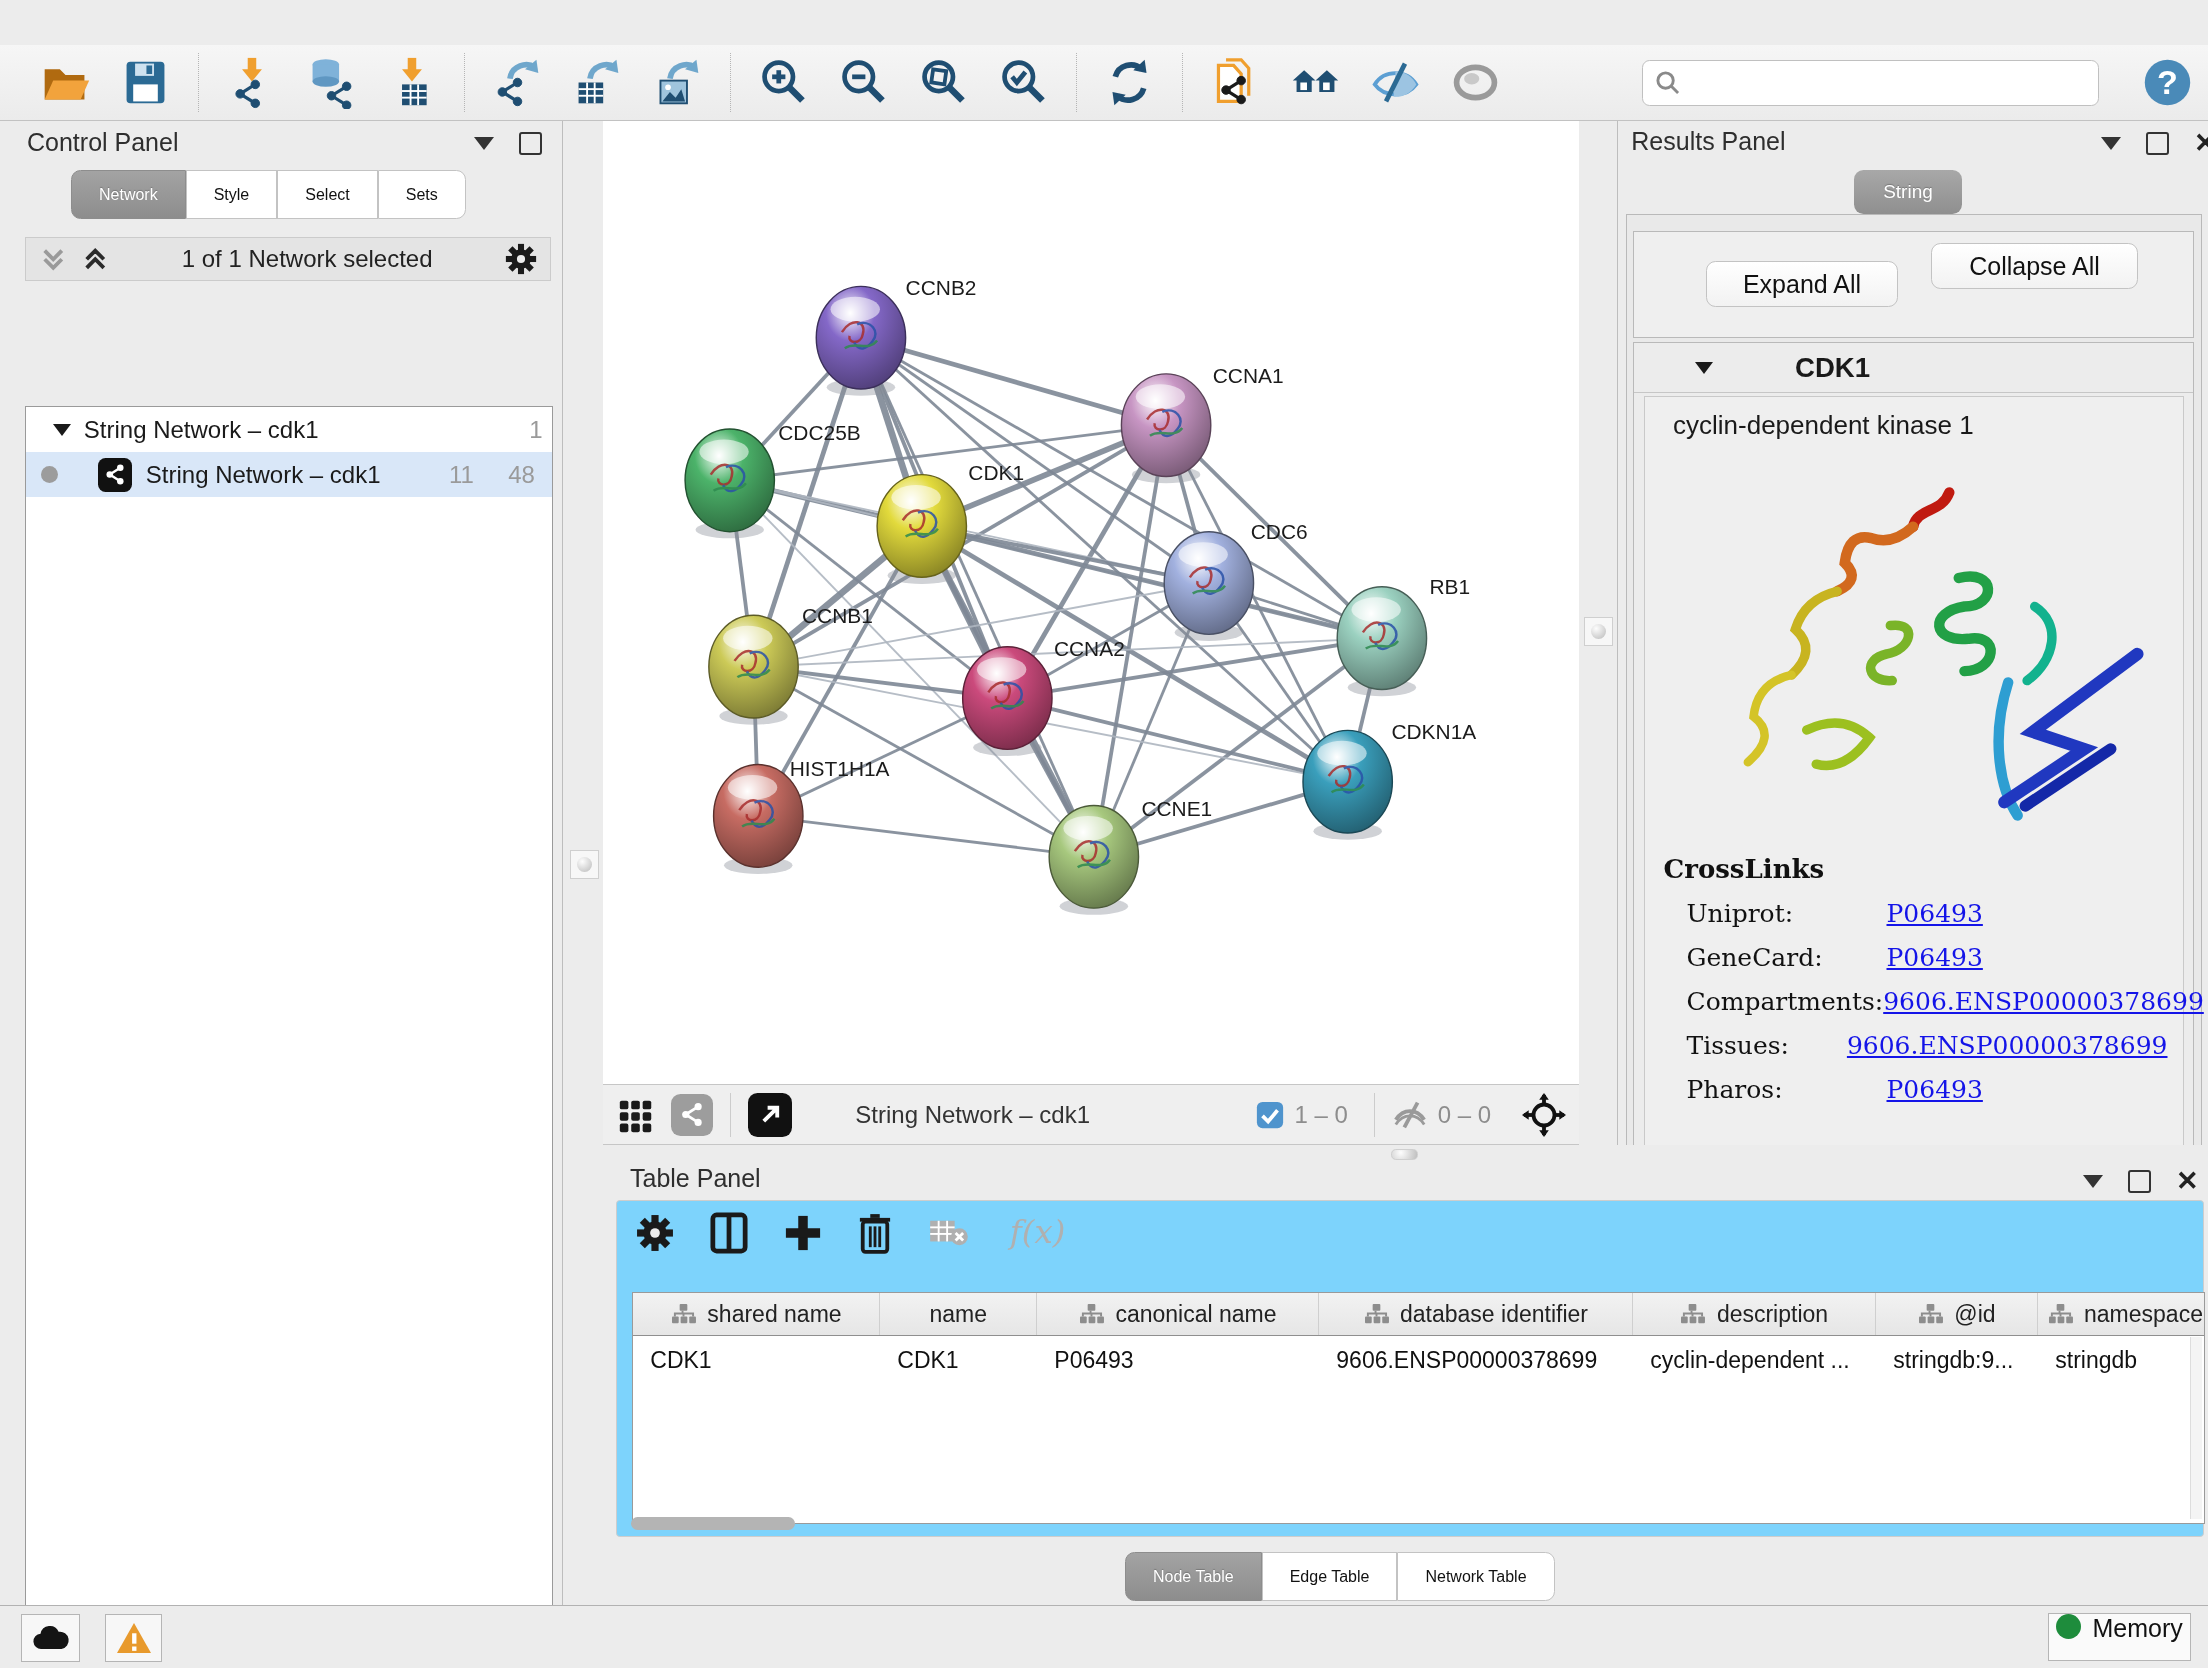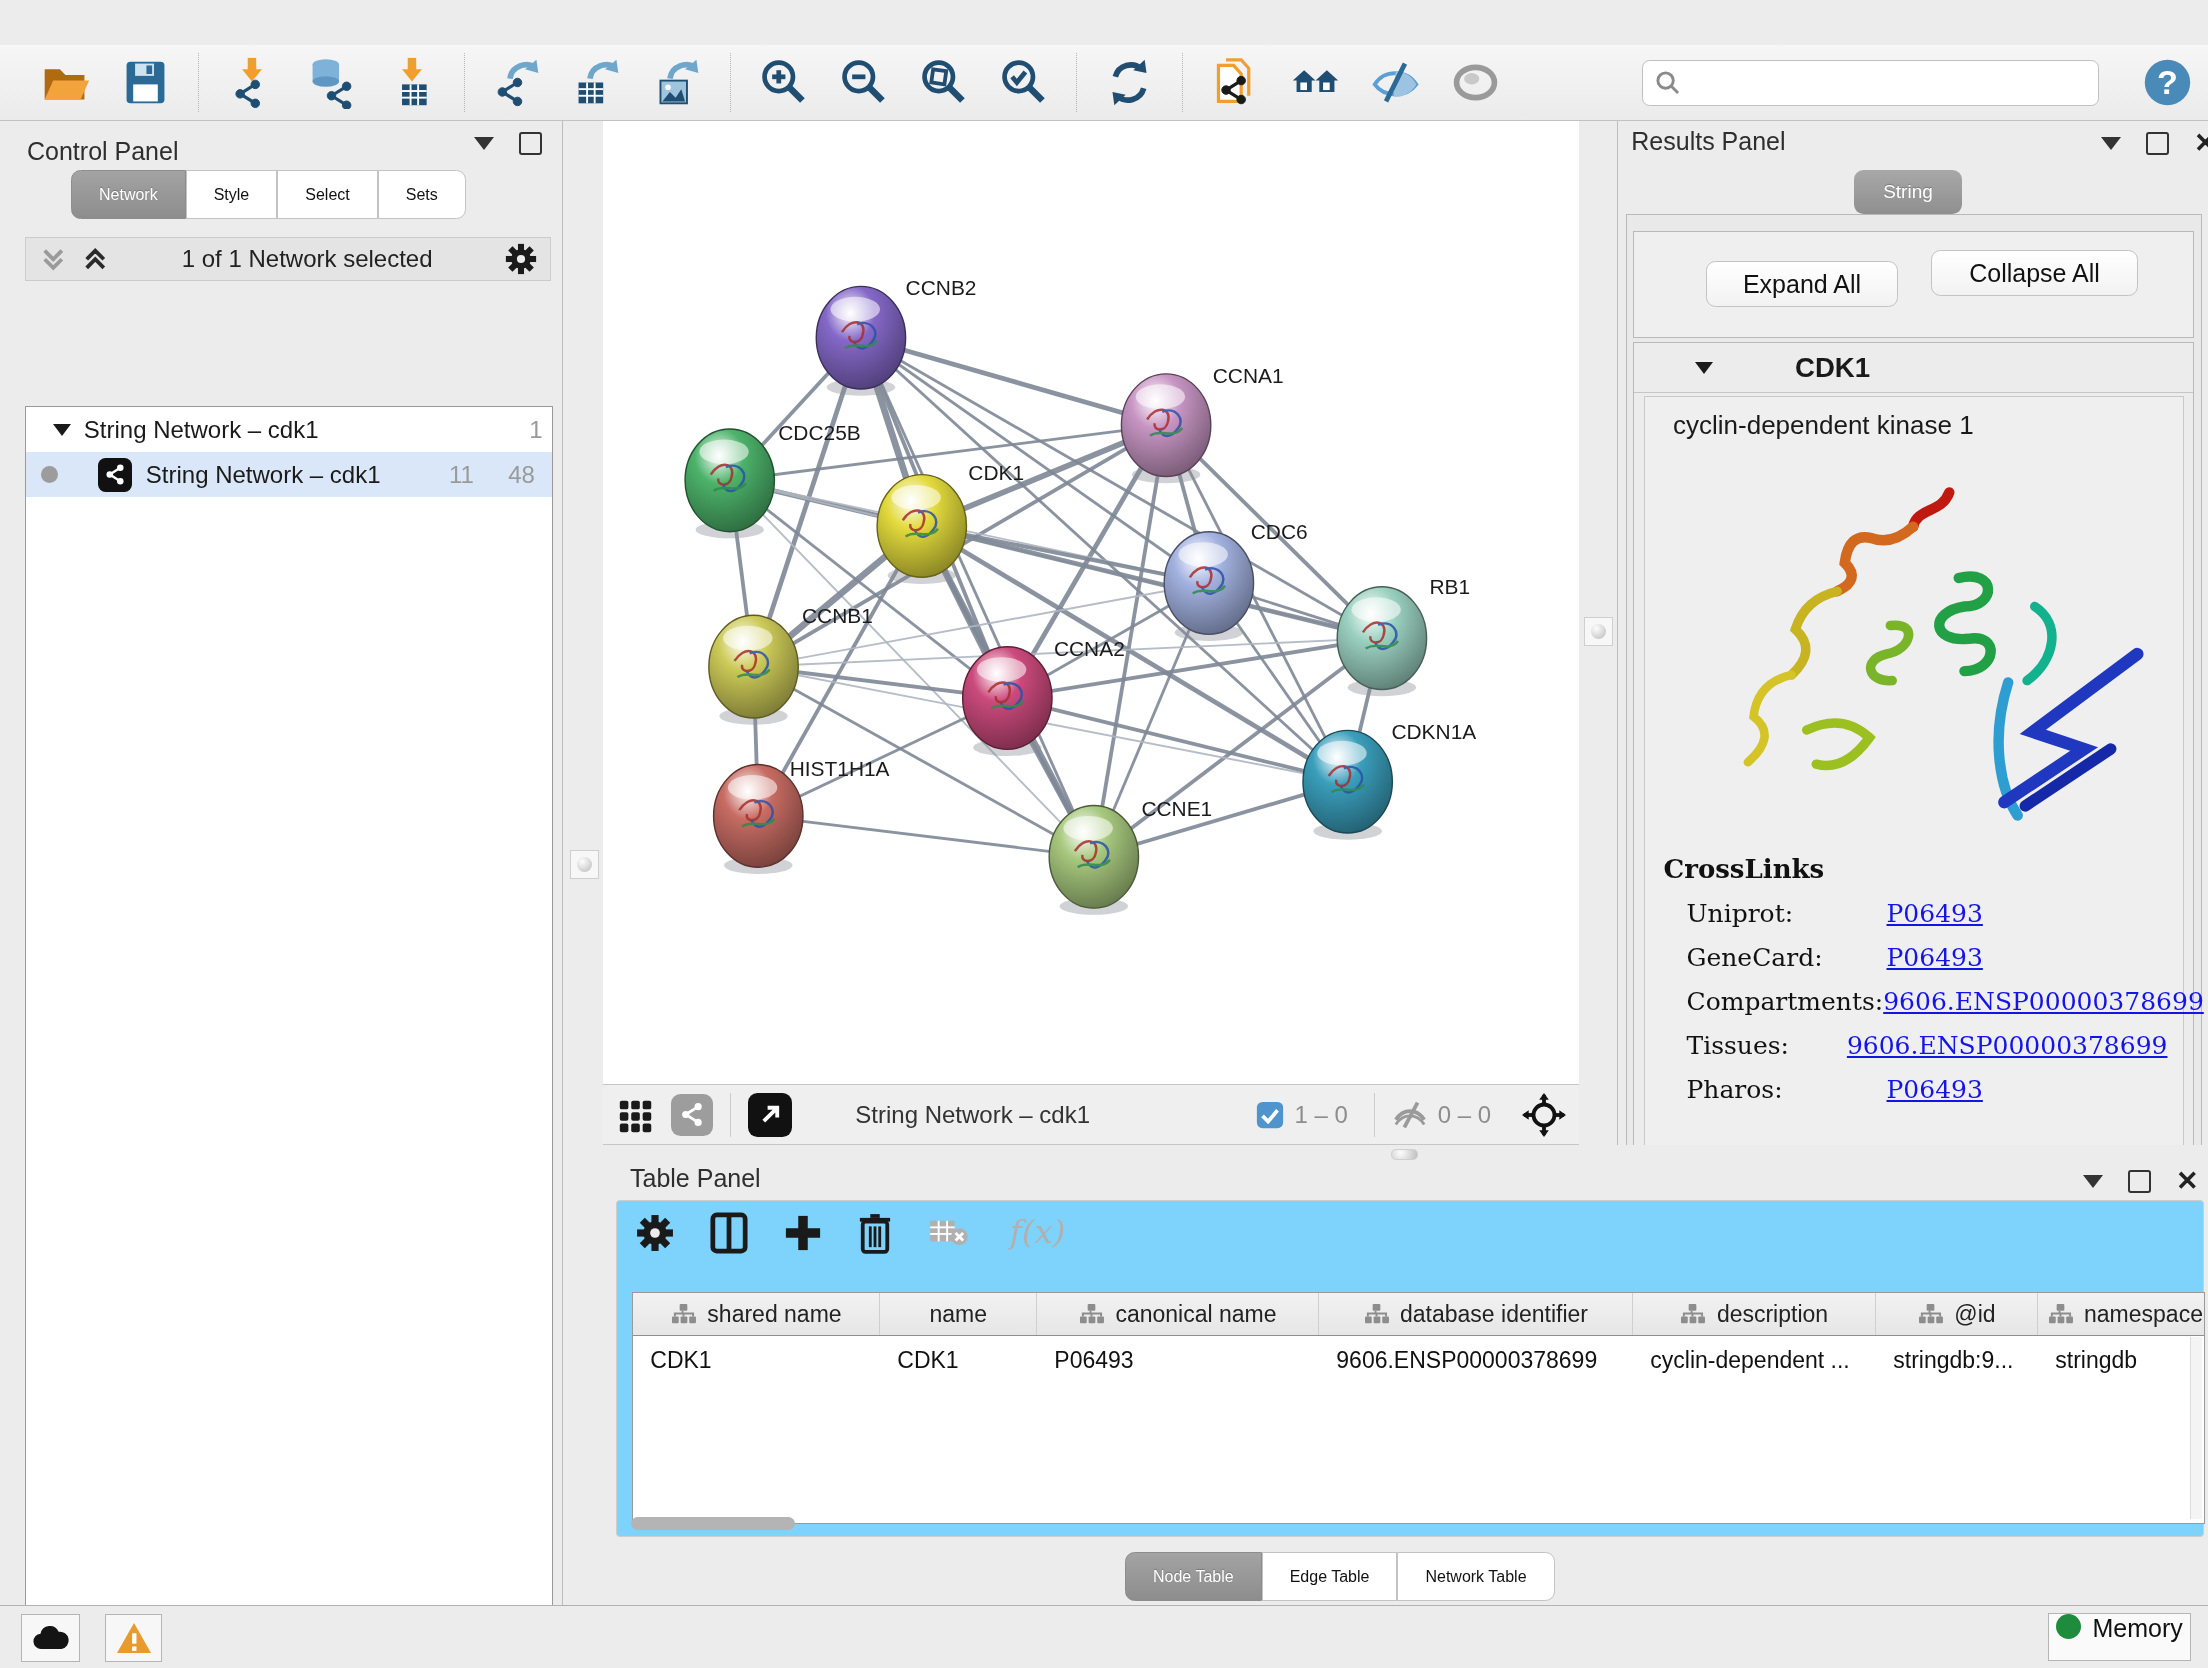--- a/index.html
+++ b/index.html
@@ -285,21 +285,21 @@
     </div>
     <div class="tbbtn" style="margin-left:42px">
       <svg viewBox="0 0 56 56">
         <circle cx="28" cy="28" r="24" fill="#4a8ab8"></circle>
         <text x="28" y="40" text-anchor="middle" font-size="36" font-weight="bold" fill="#fff" font-family="Liberation Sans,sans-serif">?</text>
       </svg>
     </div>
   </div>
 
   <div id="controlpanel" class="abs">
-    <div class="abs ptitle" style="left:27px;top:16px">Control Panel</div>
+    <div class="abs ptitle" style="left:27px;top:7px">Control Panel</div>
     <div class="abs winctl" style="left:474px;top:11.4px">
       <span class="tri"></span>
       <span class="flo"></span>
       <span class="clo">✕</span>
     </div>
     <div class="abs seg" style="left:71px;top:49px" id="cp-tabs">
         <span class="tab sel">Network</span>
         <span class="tab">Style</span>
         <span class="tab">Select</span>
         <span class="tab">Sets</span>
@@ -666,21 +666,21 @@
     <div class="abs ptitle" style="left:13.3px;top:5.7px">Results Panel</div>
     <div class="abs winctl" style="left:483px;top:11.4px">
       <span class="tri"></span>
       <span class="flo"></span>
       <span class="clo">✕</span>
     </div>
     <div id="stringtab" class="abs" style="left:236px;top:49px;width:108px;height:44px">String</div>
     <div class="abs rbox" style="left:7.6px;top:93px;width:574px;height:1033px;background:#e9e9e9"></div>
     <div class="abs rbox" style="left:15px;top:110px;width:559px;height:105px">
       <div class="abs btn" style="left:72px;top:28.5px;width:190px;height:44px;line-height:44px">Expand All</div>
-      <div class="abs btn" style="left:297px;top:18px;width:205px;height:44px;line-height:44px">Collapse All</div>
+      <div class="abs btn" style="left:297px;top:11px;width:205px;height:44px;line-height:44px">Collapse All</div>
     </div>
     <div class="abs rbox" style="left:15px;top:221px;width:559px;height:888px;background:#ececec">
       <div style="height:49px;display:flex;align-items:center;border-bottom:1px solid #c6c6c6">
         <span class="expander" style="margin-left:61px"></span>
         <span style="margin-left:82px;font-size:27.6px;font-weight:bold">CDK1</span>
       </div>
       <div class="abs" style="left:9.5px;top:53px;width:538px;height:824px;background:#efefef;border:1px solid #c9c9c9">
         <div style="margin:13.3px 0 0 28.5px;font-size:26px">cyclin-dependent kinase 1</div>
 
         <svg class="abs" style="left:19px;top:67px" width="504" height="380" viewBox="0 0 530 400">

